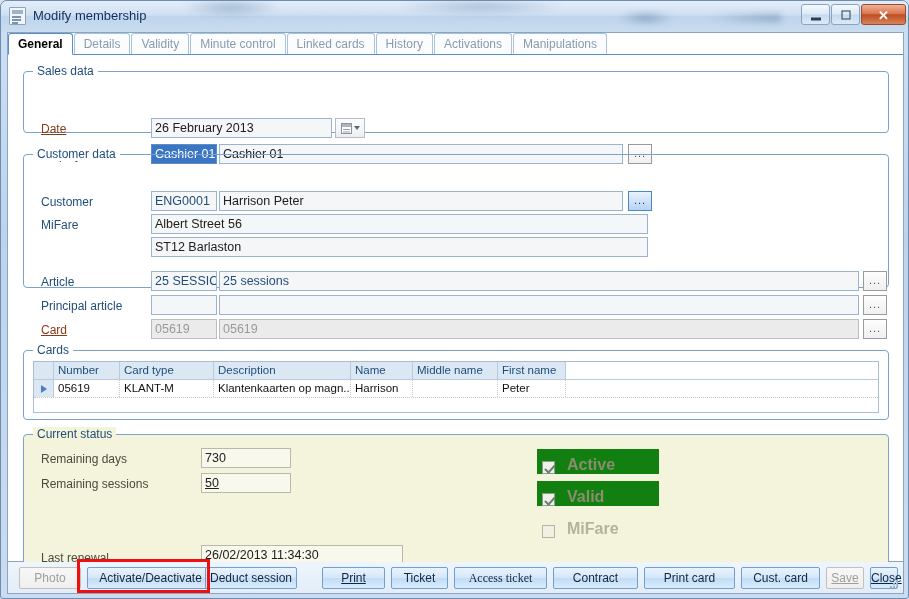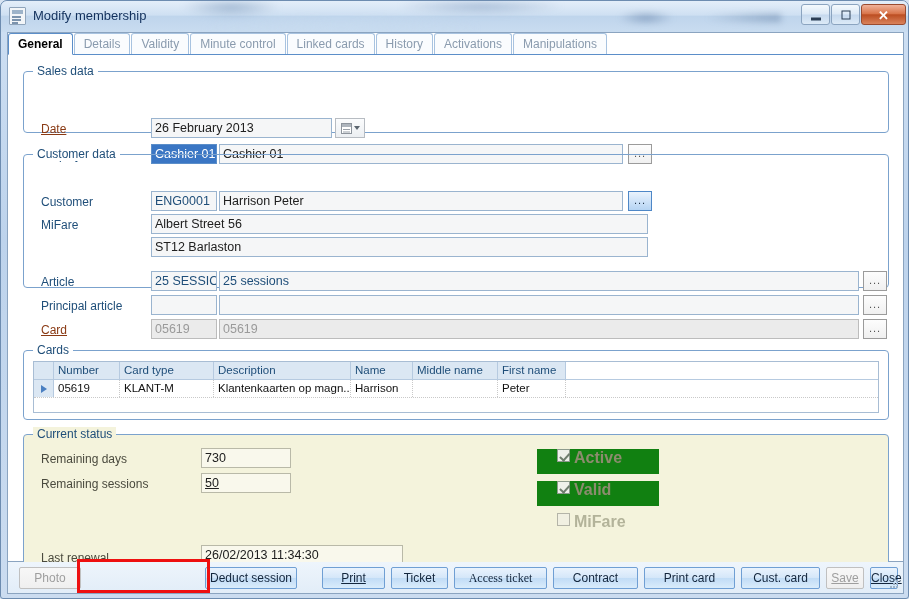--- a/index.html
+++ b/index.html
@@ -155,21 +155,21 @@
   .grid .dcell.ind{background:#dbe7f3;border-right:1px solid #b6cae0;position:relative;}
   .rowmark{
     position:absolute;left:50%;top:50%;transform:translate(-50%,-50%);
     width:0;height:0;border-top:4px solid transparent;border-bottom:4px solid transparent;
     border-left:6px solid #4a7fc1;
   }
 
   
   .badge{
     position:absolute;box-sizing:border-box;height:25px;
-    display:flex;align-items:flex-start;padding-left:20px;gap:4px;
+    display:flex;align-items:flex-end;padding-left:5px;gap:12px;
   }
   .badge.on{background:#118011;}
   .badge .cb{
     width:13px;height:13px;box-sizing:border-box;flex:0 0 auto;
     border:1px solid #8d9b8d;background:#eef0ea;position:relative;
   }
   .badge.off .cb{border:1px solid #b4b4a8;background:#f1f0e2;}
   .badge .cb.checked:after{
     content:"";position:absolute;left:3.5px;top:1px;width:3.5px;height:7.5px;
     border:solid #6f7d6e;border-width:0 2px 2px 0;transform:rotate(42deg);
@@ -334,20 +334,21 @@
       <div class="badge off" style="left:529px;top:458px;width:122px;">
         <span class="cb"></span>
         <span class="btxt">MiFare</span>
       </div>
 
     </div>
   </div>
 
   <div class="btnbar">
     <div class="btn dis" style="left:11px;width:62px;">Photo</div>
+    <div class="btn" style="left:79px;width:127px;">Activate/Deactivate</div>
     <div class="btn" style="left:197px;width:92px;">Deduct session</div>
     <div class="btn" style="left:314px;width:63px;"><u>Print</u></div>
     <div class="btn" style="left:383px;width:57px;">Ticket</div>
     <div class="btn" style="left:446px;width:93px;font-family:Liberation Serif, serif;">Access ticket</div>
     <div class="btn" style="left:545px;width:85px;">Contract</div>
     <div class="btn" style="left:636px;width:91px;">Print card</div>
     <div class="btn" style="left:733px;width:79px;">Cust. card</div>
     <div class="btn dis" style="left:818px;width:38px;"><u>Save</u></div>
     <div class="btn" style="left:862px;width:28px;"><u>Close</u></div>
     <div class="grip">

